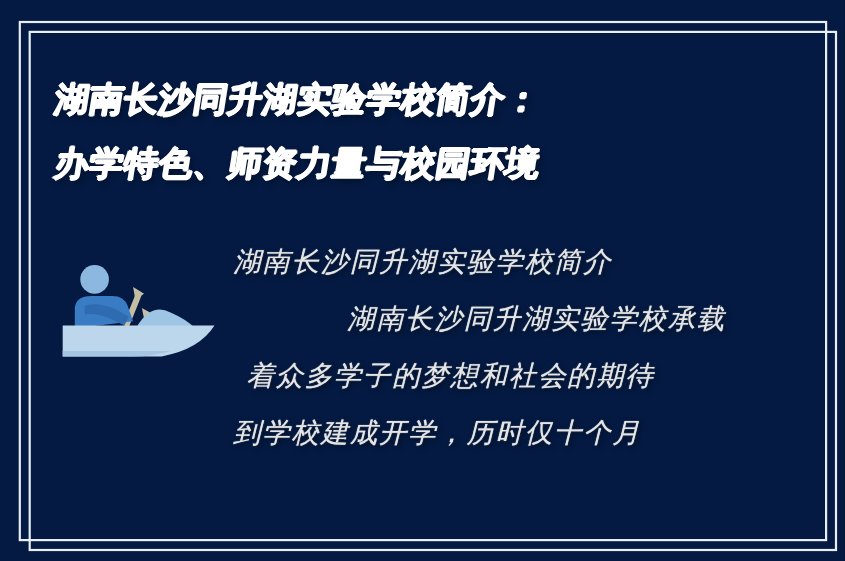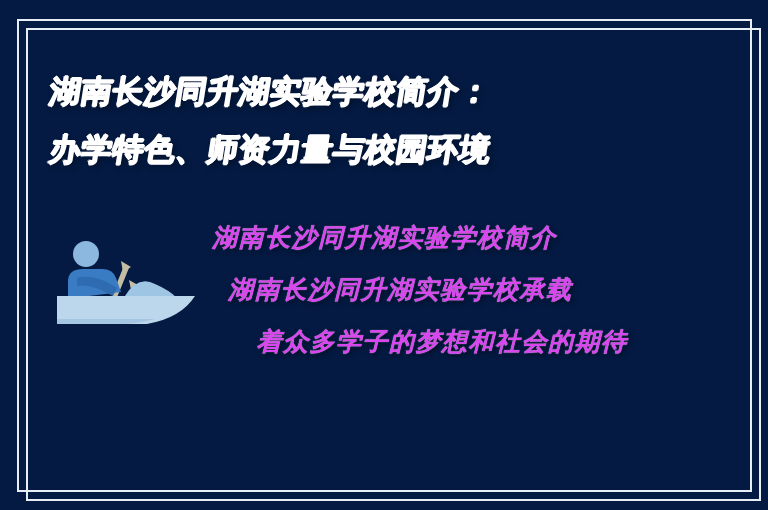--- a/index.html
+++ b/index.html
@@ -69,33 +69,33 @@
   }
 
   
   .body-copy {
     position: absolute;
     left: 212px;
     top: 212px;
     width: 448px;
   }
   .body-line {
-    color: #d946ef;
+    color: #e5e5e5;
     font-size: 25px;
     line-height: 52px;
-    font-weight: 700;
+    font-weight: 400;
     letter-spacing: 1.5px;
     white-space: nowrap;
     font-family: "DejaVu Serif", "Liberation Serif", serif;
     font-style: italic;
     text-shadow: 0 0 1px rgba(255, 255, 255, 0.75),
                  2px 2px 5px rgba(0, 0, 0, 0.5);
   }
-  .body-line.indent-1 { padding-left: 16px; }
-  .body-line.indent-2 { padding-left: 12px; text-align: center; }
+  .body-line.indent-1 { padding-left: 16px; text-align: right; }
+  .body-line.indent-2 { padding-left: 12px; }
 
   
   .illustration {
     position: absolute;
     left: 55px;
     top: 236px;
     width: 158px;
     height: 94px;
   }
   .illustration svg { display: block; width: 100%; height: 100%; }
@@ -132,15 +132,16 @@
 
       <path d="M2 60 L140 60 Q126 82 92 88 L2 88 Z" fill="#bcd6ec"></path>
       <path d="M2 83 L100 83 Q82 88 66 88 L2 88 Z" fill="#a4c6e2"></path>
     </svg>
   </div>
 
   <div class="body-copy">
     <div class="body-line">湖南长沙同升湖实验学校简介</div>
     <div class="body-line indent-1">湖南长沙同升湖实验学校承载</div>
     <div class="body-line indent-2">着众多学子的梦想和社会的期待</div>
+    <div class="body-line">到学校建成开学，历时仅十个月</div>
   </div>
 
 </div>
 
 </body></html>

